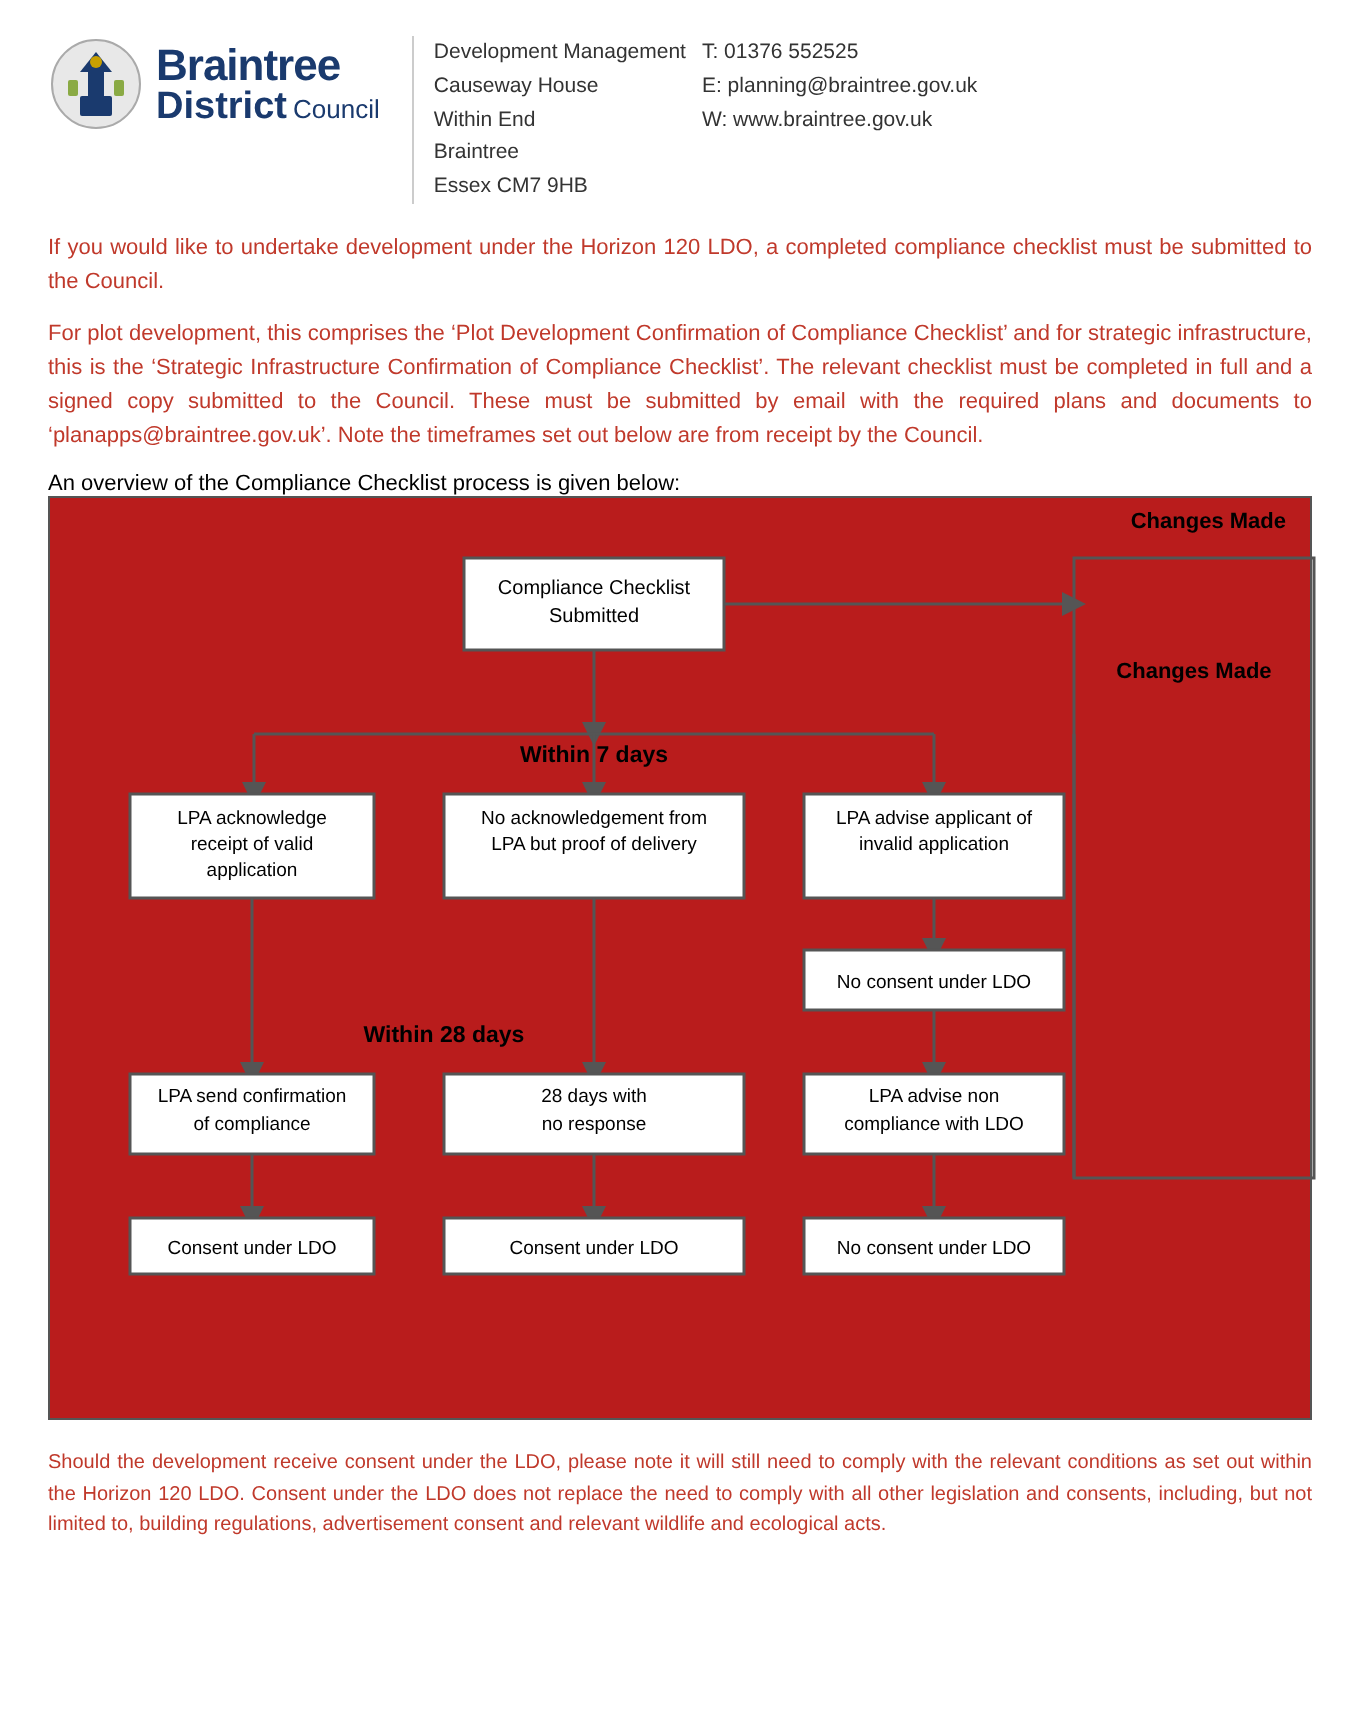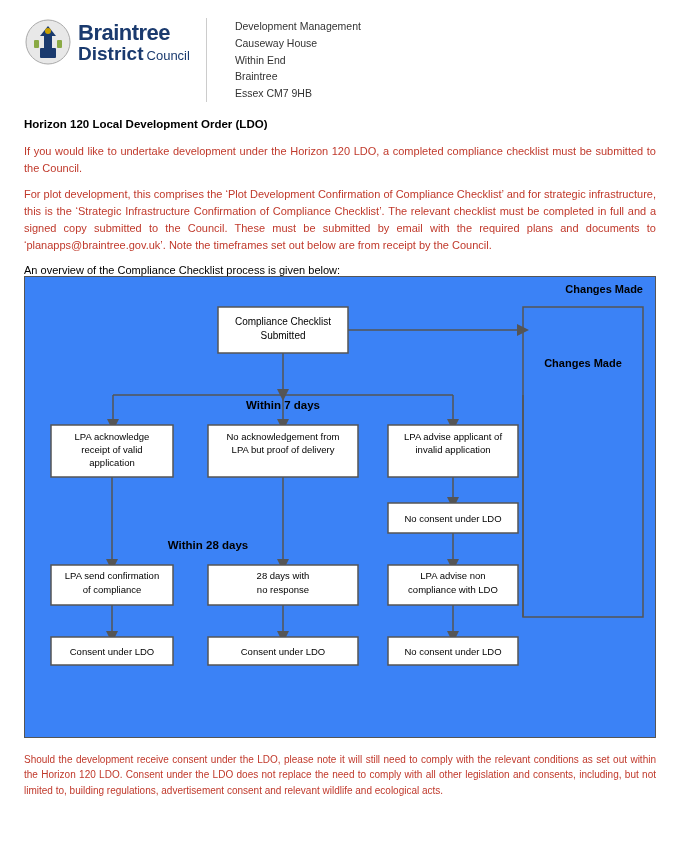--- a/index.html
+++ b/index.html
@@ -52,21 +52,21 @@
       color: #1a3a6e;
       margin-top: 20px;
     }
     .header-contact {
       flex: 1;
       display: grid;
       grid-template-columns: auto 1fr;
       gap: 0 8px;
       font-size: 10.5px;
       line-height: 1.6;
-      padding-left: 28px;
+      padding-left: 10px;
       border-left: 1px solid #ccc;
     }
     .contact-left { color: #333; }
     .contact-right { color: #333; }
 
     
     .doc-title {
       font-size: 11.5px;
       font-weight: bold;
       margin-bottom: 10px;
@@ -82,24 +82,24 @@
       text-align: justify;
     }
     .overview-label {
       font-size: 11px;
       color: #000;
     }
 
     
     .flowchart-container {
       border: 1.5px solid #555;
-      padding: 10px 10px 10px 8px;
+      padding: 10px 10px 10px 22px;
       margin-bottom: 14px;
       position: relative;
-      background: #3b82f6;
+      background: #b91c1c;
     }
 
     .changes-made-label {
       position: absolute;
       top: 6px;
       right: 12px;
       font-size: 11px;
       font-weight: bold;
     }
 
@@ -138,25 +138,29 @@
   </div>
 
   <div class="header-contact">
     <div class="contact-left">
       <div>Development Management</div>
       <div>Causeway House</div>
       <div>Within End</div>
       <div>Braintree</div>
       <div>Essex  CM7 9HB</div>
     </div>
+    <div class="contact-right">
+      <div>T:  01376 552525</div>
+      <div>E:  planning@braintree.gov.uk</div>
+      <div>W:  www.braintree.gov.uk</div>
+    </div>
   </div>
 </div>
 
 <div class="doc-title">
-  <div>Horizon 120 Local Development Order (LDO)</div>
 </div>
 
 <p class="body-para">If you would like to undertake development under the Horizon 120 LDO, a completed compliance checklist must be submitted to the Council.</p>
 
 <p class="body-para">For plot development, this comprises the ‘Plot Development Confirmation of Compliance Checklist’ and for strategic infrastructure, this is the ‘Strategic Infrastructure Confirmation of Compliance Checklist’. The relevant checklist must be completed in full and a signed copy submitted to the Council. These must be submitted by email with the required plans and documents to ‘planapps@braintree.gov.uk’. Note the timeframes set out below are from receipt by the Council.</p>
 
 <p class="overview-label">An overview of the Compliance Checklist process is given below:</p>
 
 <div class="flowchart-container">
   <span class="changes-made-label">Changes Made</span>

